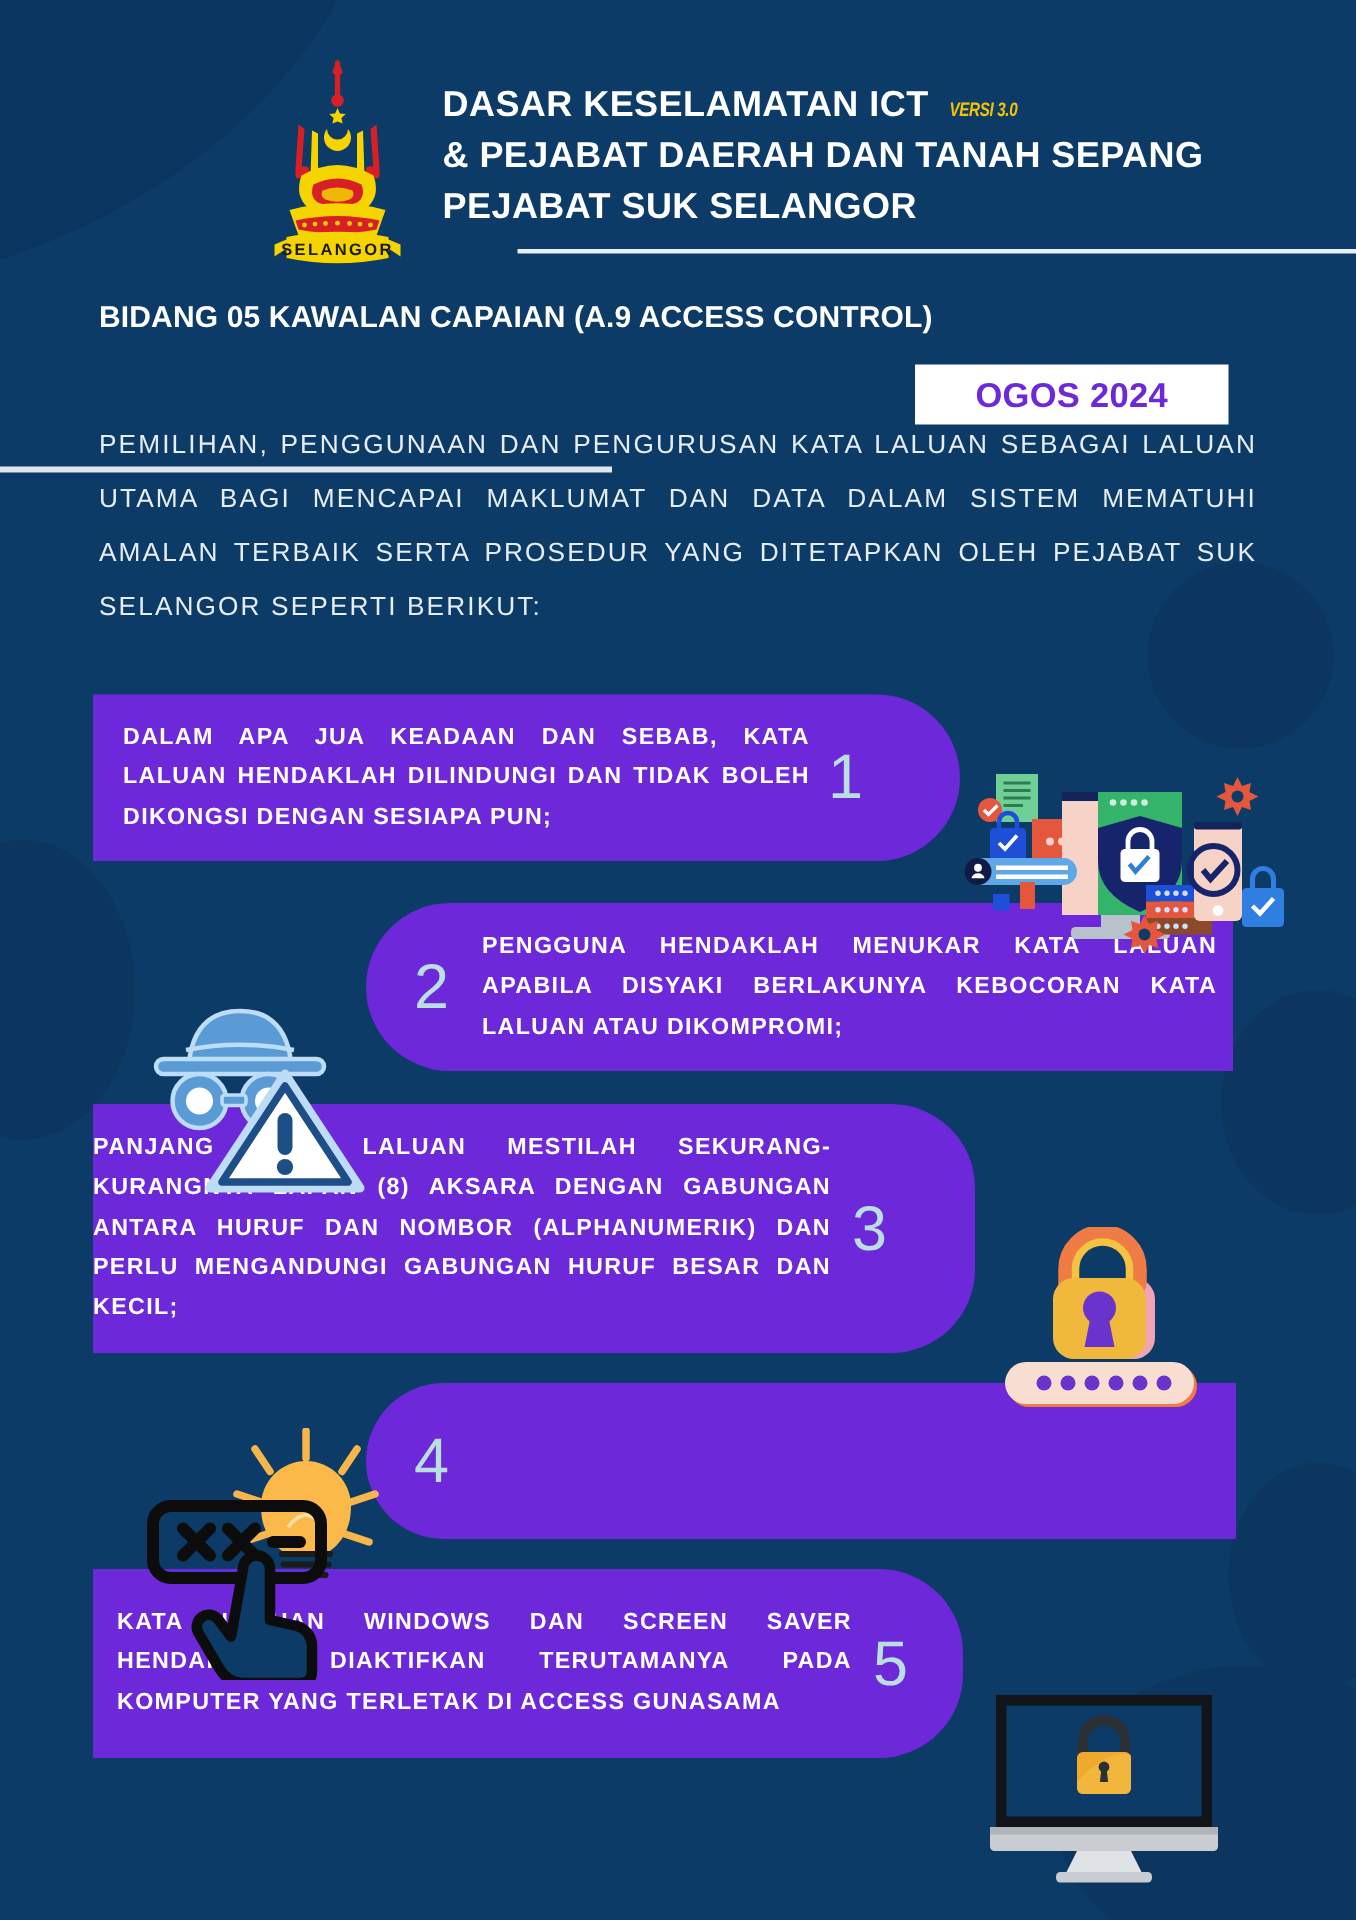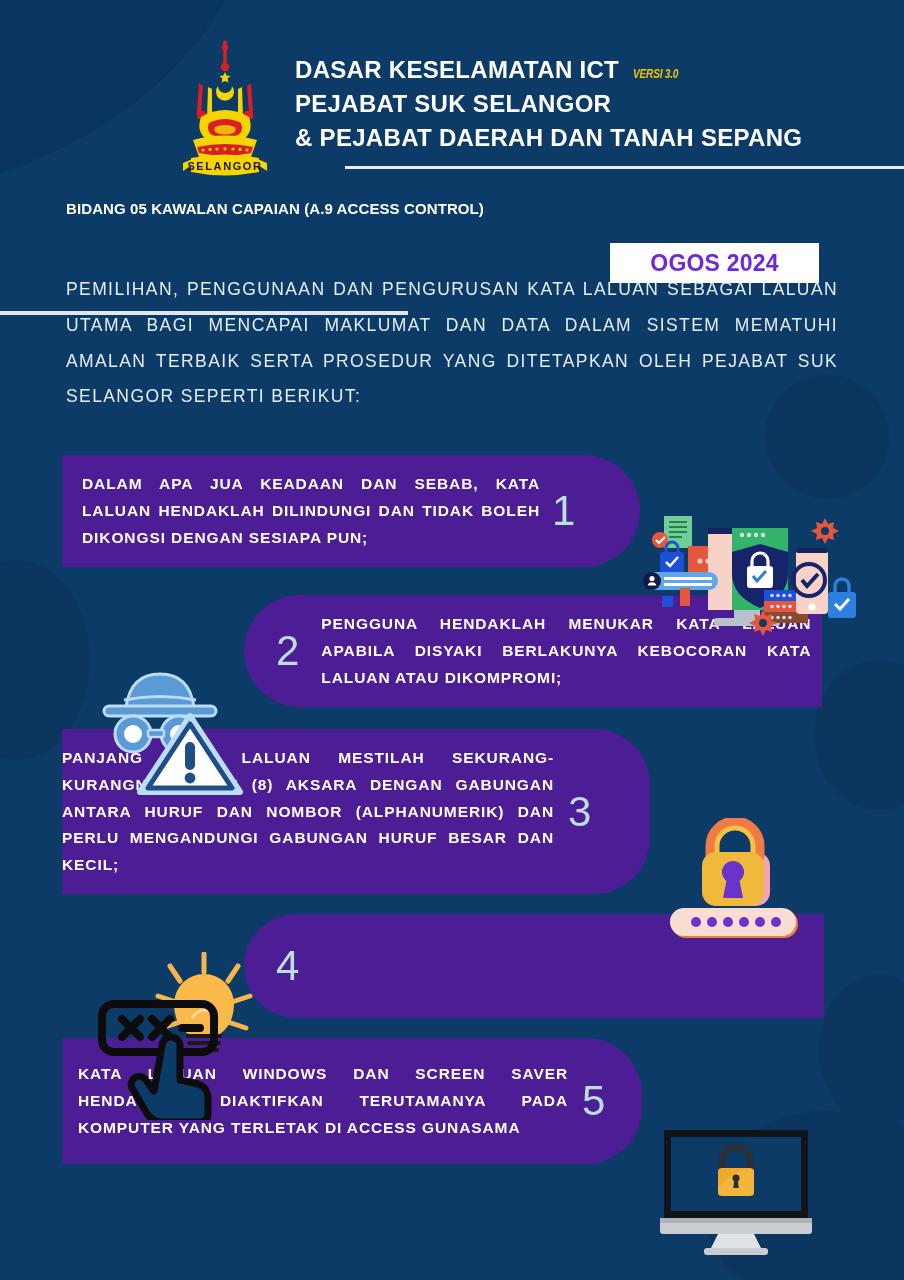--- a/index.html
+++ b/index.html
@@ -66,21 +66,21 @@
     position:absolute;
     left:345px; right:0; top:166px;
     height:3px;
     background:#e9eef3;
   }
 
   
   .titleblock { position:relative; padding:38px 0 0 66px; }
   .bidang {
     color:#ffffff;
-    font-size:15px;
+    font-size:20px;
     font-weight:bold;
     letter-spacing:0.1px;
     line-height:1.45;
     white-space:nowrap;
   }
   .month-badge {
     position:absolute;
     left:610px; top:243px;
     width:209px; height:40px;
     background:#ffffff;
@@ -111,21 +111,21 @@
 
   
   .items { position:relative; margin-top:40px; }
   .row { position:relative; display:flex; align-items:center; }
   .row + .row { margin-top:14px; }
   .row.left-card  { padding-left:62px;  }
   .row.right-card { padding-left:244px; }
 
   .card {
     position:relative;
-    background:#4c1d95;
+    background:#6d28d9;
     display:flex;
     align-items:center;
     min-height:104px;
     padding:16px 0;
   }
   .card.rounded-right { border-radius:0 56px 56px 0; }
   .card.rounded-left  { border-radius:56px 0 0 56px; }
 
   .card-text {
     color:#ffffff;
@@ -228,22 +228,22 @@
         <path d="M16 119 q34 -7 68 0 l0 14 q-34 7 -68 0z" fill="#f5d400"></path>
         <text x="50" y="131" font-family="'Liberation Sans', sans-serif" font-size="11" font-weight="bold" fill="#1a1a1a" text-anchor="middle" letter-spacing="1.6">SELANGOR</text>
       </svg>
     </div>
 
     <div class="header-text">
       <div class="header-title-row">
         <div class="h-line">DASAR KESELAMATAN ICT</div>
         <div class="version">VERSI 3.0</div>
       </div>
+      <div class="h-line">&amp; PEJABAT DAERAH DAN TANAH SEPANG</div>
       <div class="h-line">PEJABAT SUK SELANGOR</div>
-      <div class="h-line">&amp; PEJABAT DAERAH DAN TANAH SEPANG</div>
     </div>
   </div>
   <div class="header-rule"></div>
 
   <div class="titleblock">
     <div class="bidang">BIDANG 05 KAWALAN CAPAIAN (A.9 ACCESS CONTROL)</div>
   </div>
   <div class="month-badge">OGOS 2024</div>
   <div class="title-rule"></div>
 

